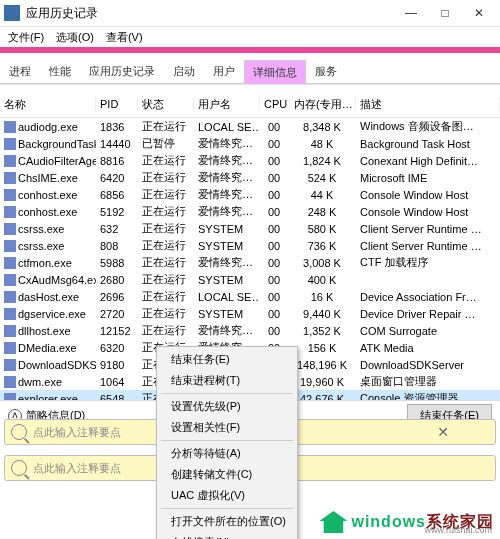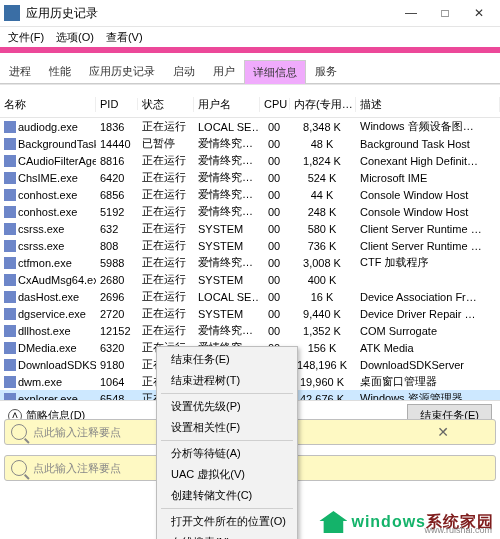--- a/index.html
+++ b/index.html
@@ -224,40 +224,40 @@
         <div class="cell num">19,960 K</div>
         <div class="cell">桌面窗口管理器</div>
       </div>
       <div class="row selected">
         <div class="cell"><span class="ico"></span>explorer.exe</div>
         <div class="cell">6548</div>
         <div class="cell">正在运行</div>
         <div class="cell">爱情终究…</div>
         <div class="cell num">01</div>
         <div class="cell num">42,676 K</div>
-        <div class="cell">Windows 资源管理器</div>
+        <div class="cell">Console 资源管理器</div>
       </div>
     </div>
 </div>
 
 <div class="bottombar">
   <span class="linkish"><span class="circle">˄</span><span>简略信息(D)</span></span>
   <button class="btn">结束任务(E)</button>
 </div>
 
 <div class="ctxmenu" id="ctx">
     <div class="mi">结束任务(E)</div>
     <div class="mi">结束进程树(T)</div>
     <hr>
     <div class="mi">设置优先级(P)</div>
     <div class="mi">设置相关性(F)</div>
     <hr>
     <div class="mi">分析等待链(A)</div>
+    <div class="mi">创建转储文件(C)</div>
     <div class="mi">UAC 虚拟化(V)</div>
-    <div class="mi">创建转储文件(C)</div>
     <hr>
     <div class="mi">打开文件所在的位置(O)</div>
     <div class="mi">在线搜索(N)</div>
   </div>
 
 <div class="searchboxes">
   <div class="sbox">
     <span class="sicon"></span>
     <span>点此输入注释要点</span>
     <span class="xicon">✕</span>

